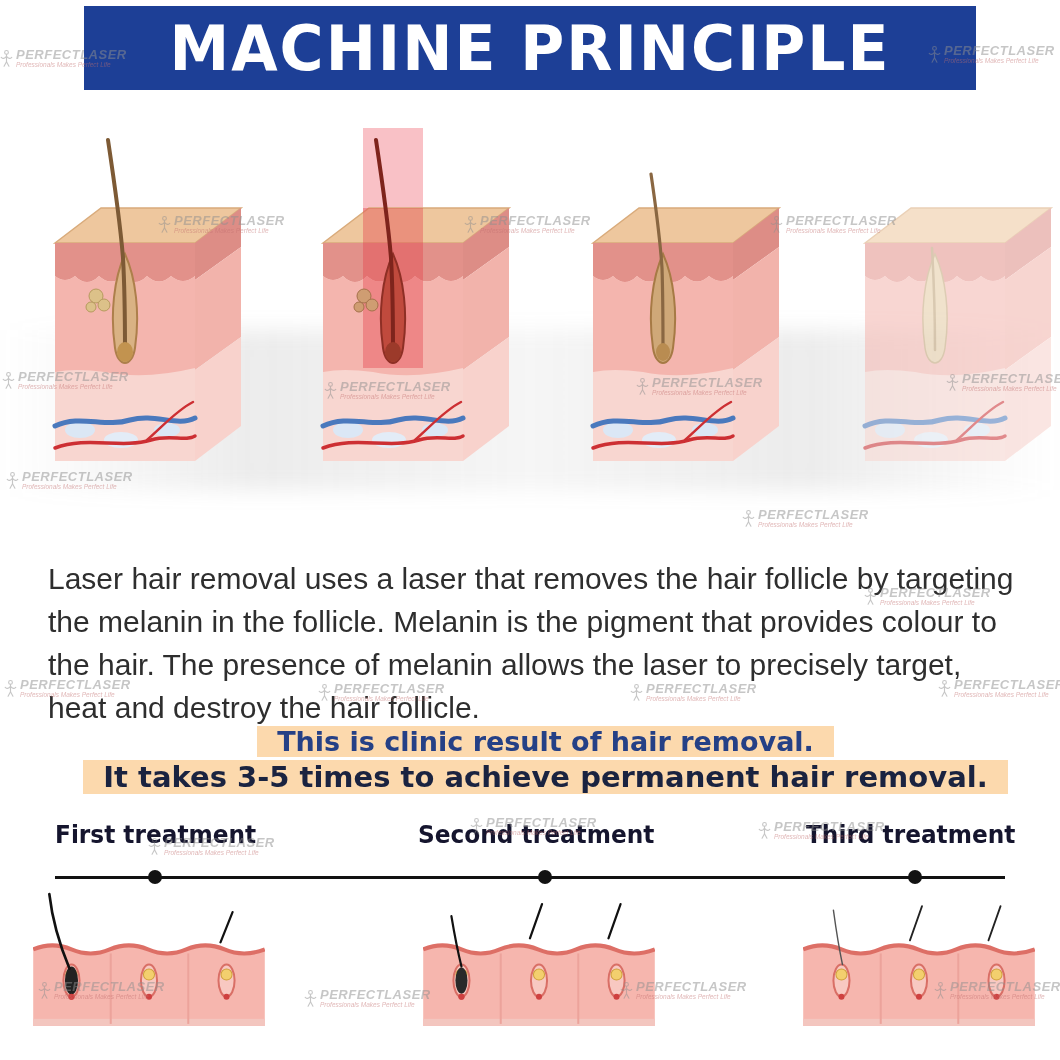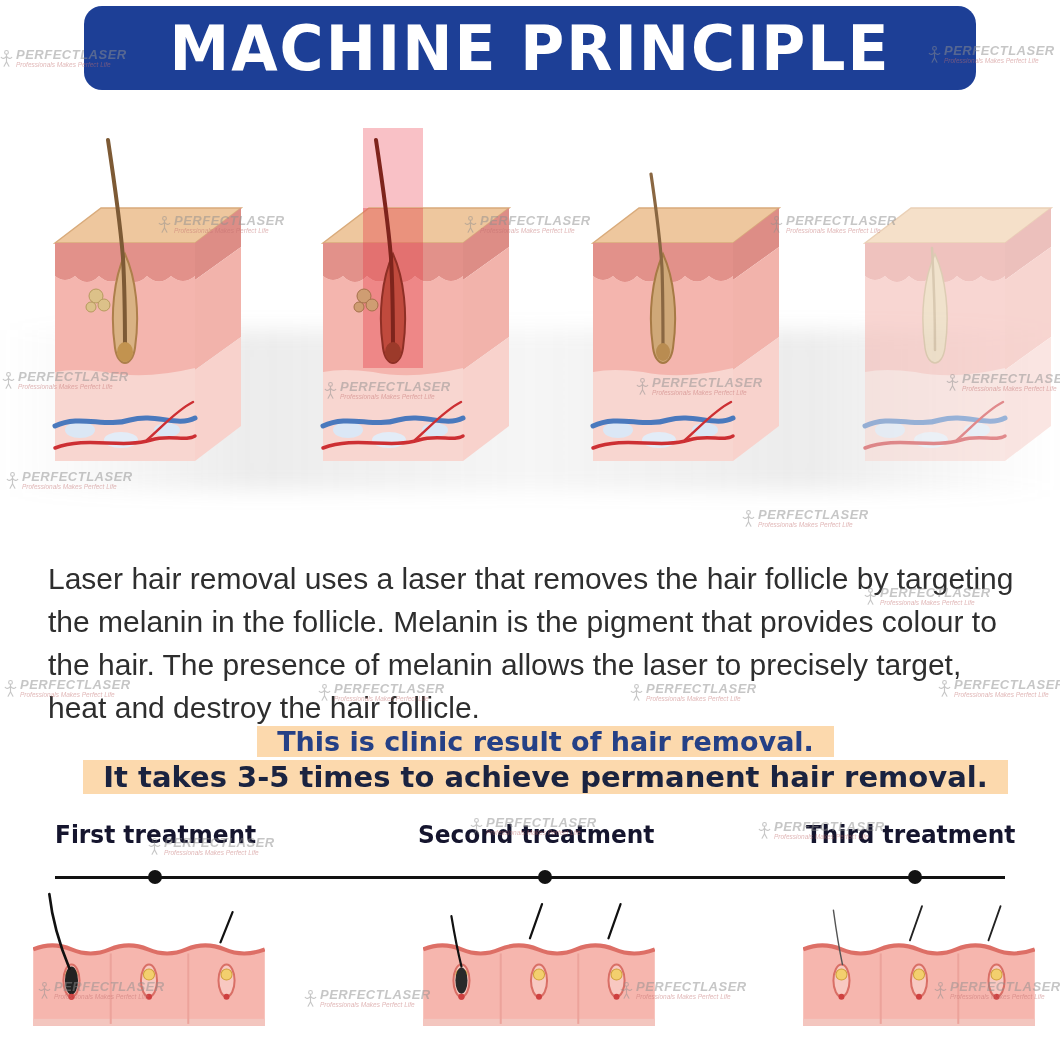--- a/index.html
+++ b/index.html
@@ -1,21 +1,21 @@
 <!DOCTYPE html>
 <html><head>
 <meta charset="utf-8">
 <style>
   * { margin:0; padding:0; box-sizing:border-box; }
   html,body { width:1060px; height:1060px; background:#fff; font-family:"Liberation Sans",sans-serif; }
   .page { position:absolute; left:0; top:0; width:1060px; height:1060px; background:#fff; overflow:hidden; }
 
   
   .banner { position:absolute; left:84px; top:6px; width:892px; height:84px; background:#1d3f96;
-            display:flex; align-items:center; justify-content:center; z-index:2;border-radius:18px; }
+            display:flex; align-items:center; justify-content:center; z-index:2; }
   .banner-title { color:#ffffff; font-family:"DejaVu Sans","Liberation Sans",sans-serif; font-weight:bold;
                   font-size:60px; letter-spacing:2px; transform:scaleY(1.05); white-space:nowrap; }
 
   
   .diagram-haze { position:absolute; left:0; top:330px; width:1060px; height:160px; z-index:1;
                   background:linear-gradient(90deg, transparent 0%, rgba(120,120,120,.14) 24%,
                   rgba(120,120,120,.07) 50%, rgba(120,120,120,.14) 76%, transparent 100%);
                   filter:blur(10px); }
   .stage { position:absolute; top:128px; width:232px; height:360px; z-index:2; }
   .stage svg { display:block; }

